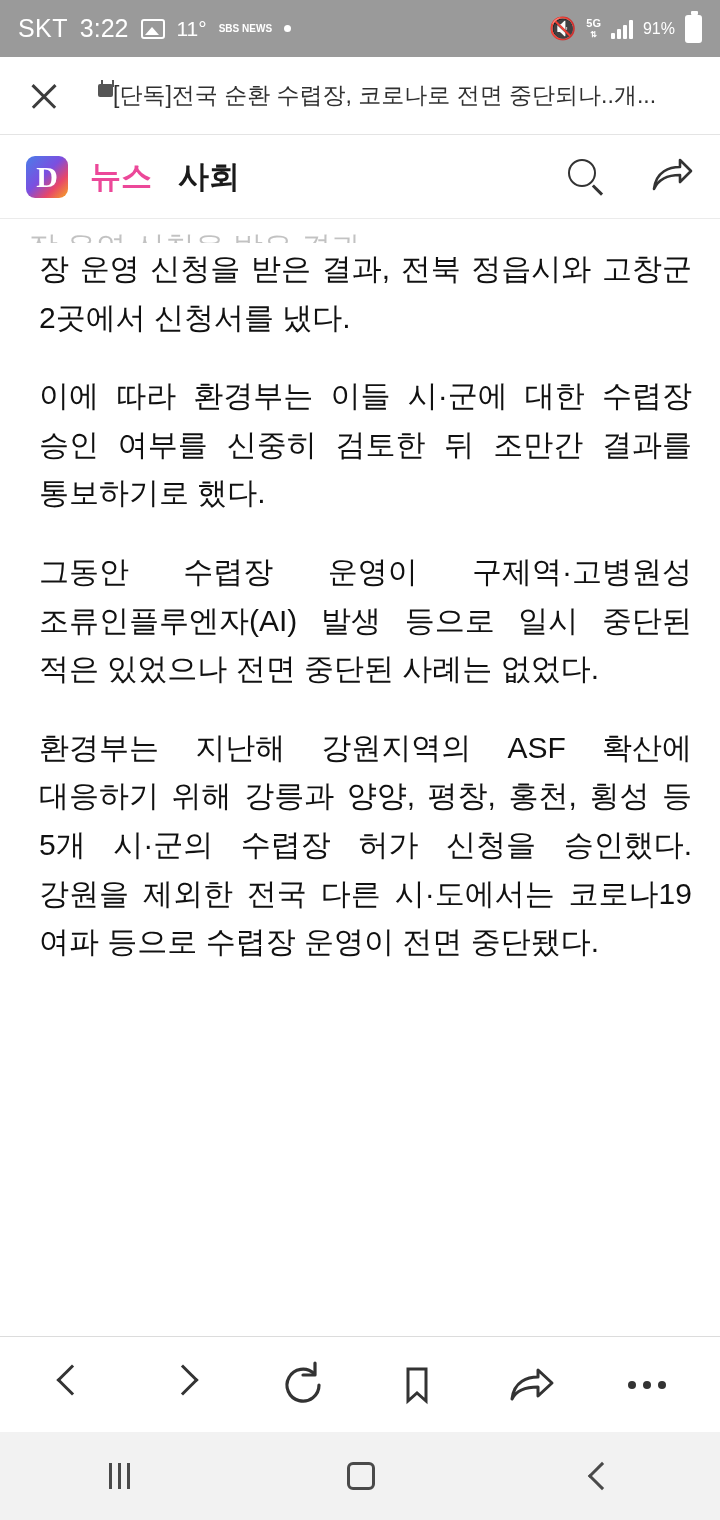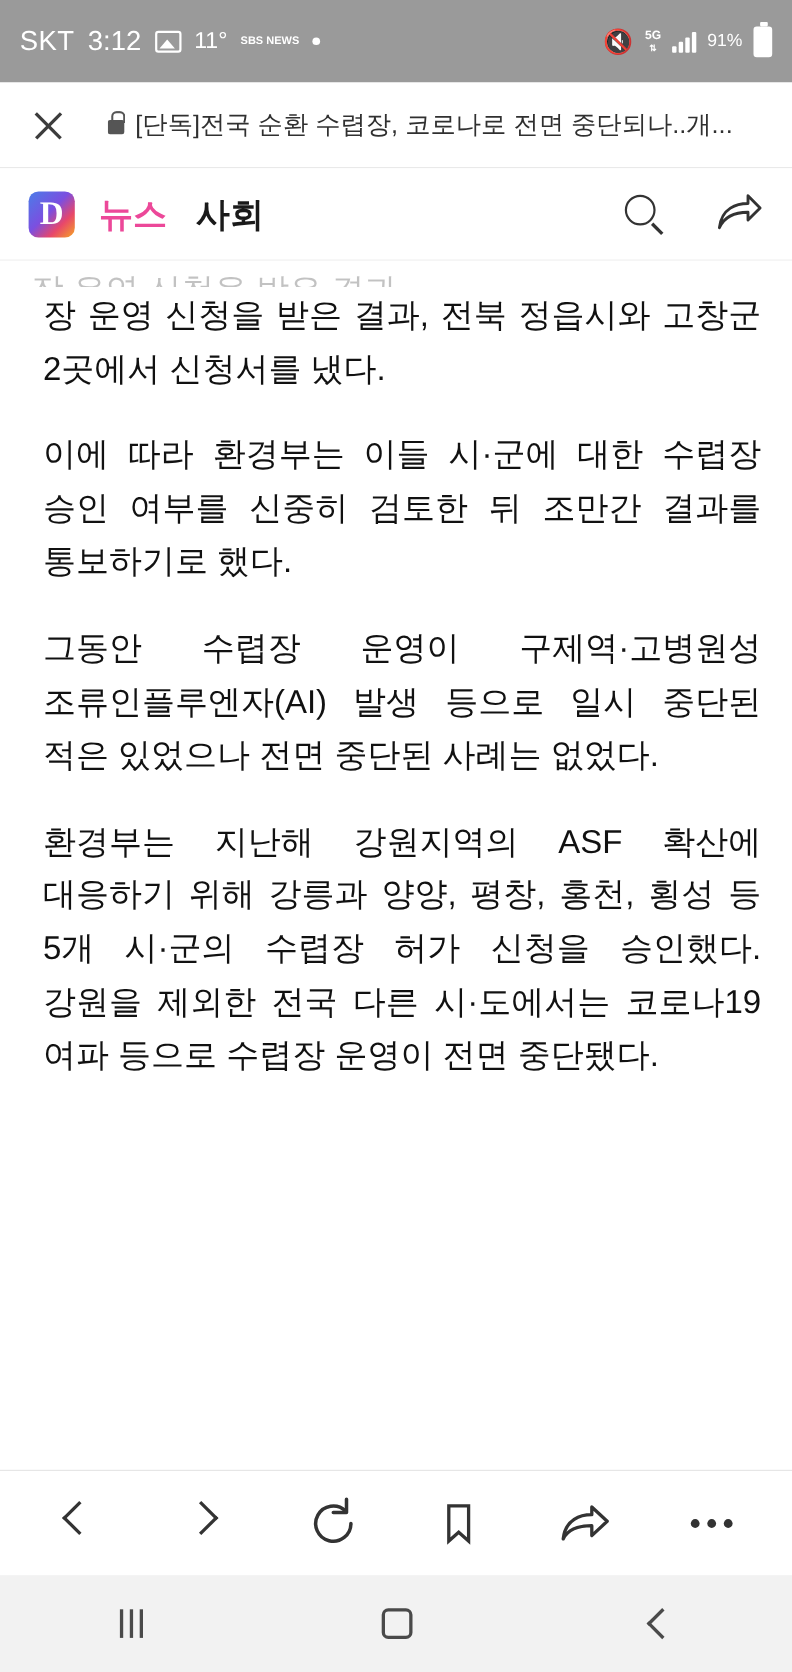--- a/index.html
+++ b/index.html
@@ -7,21 +7,21 @@
     width: 720px;
     height: 1520px;
     background: #ffffff;
     font-family: "Liberation Sans", sans-serif;
     overflow: hidden;
   }
   body { display: flex; flex-direction: column; }
 
   
   .statusbar {
-    height: 75px;
+    height: 57px;
     background: #9a9a9a;
     color: #ffffff;
     display: flex;
     align-items: center;
     padding: 0 18px;
     flex: 0 0 auto;
   }
   .sb-left { display: flex; align-items: center; gap: 12px; }
   .sb-carrier { font-size: 25px; letter-spacing: 0.4px; }
   .sb-time { font-size: 25px; }
@@ -79,21 +79,21 @@
   .close-x {
     width: 40px; height: 40px; position: relative; flex: 0 0 auto;
   }
   .close-x::before, .close-x::after {
     content: ""; position: absolute; left: 4px; top: 19px;
     width: 32px; height: 2.5px; background: #3c3c3c;
   }
   .close-x::before { transform: rotate(45deg); }
   .close-x::after  { transform: rotate(-45deg); }
   .url-wrap {
-    display: flex; align-items: center; gap: 10px;
+    display: flex; align-items: flex-start; 
     margin-left: 34px; overflow: hidden; flex: 1 1 auto;
   }
   .lock {
     width: 15px; height: 13px; background: #555; border-radius: 2px;
     position: relative; flex: 0 0 auto; margin-top: 4px;
   }
   .lock::before {
     content: ""; position: absolute; top: -8px; left: 3px;
     width: 9px; height: 9px; border: 2.2px solid #555;
     border-bottom: none; border-radius: 5px 5px 0 0;
@@ -196,21 +196,21 @@
     border-left: 3px solid #4a4a4a; border-bottom: 3px solid #4a4a4a;
     transform: rotate(45deg);
   }
 </style>
 </head>
 <body>
 
 <div class="statusbar">
   <div class="sb-left">
     <span class="sb-carrier">SKT</span>
-    <span class="sb-time">3:12</span>
+    <span class="sb-time">3:22</span>
     <span class="sb-pic"></span>
     <span class="sb-temp">11°</span>
     <span class="sb-sbs">
       <span>SBS</span>
       <span>NEWS</span>
     </span>
     <span class="sb-dot"></span>
   </div>
   <div class="sb-right">
     <span class="sb-mute">🔇</span>

